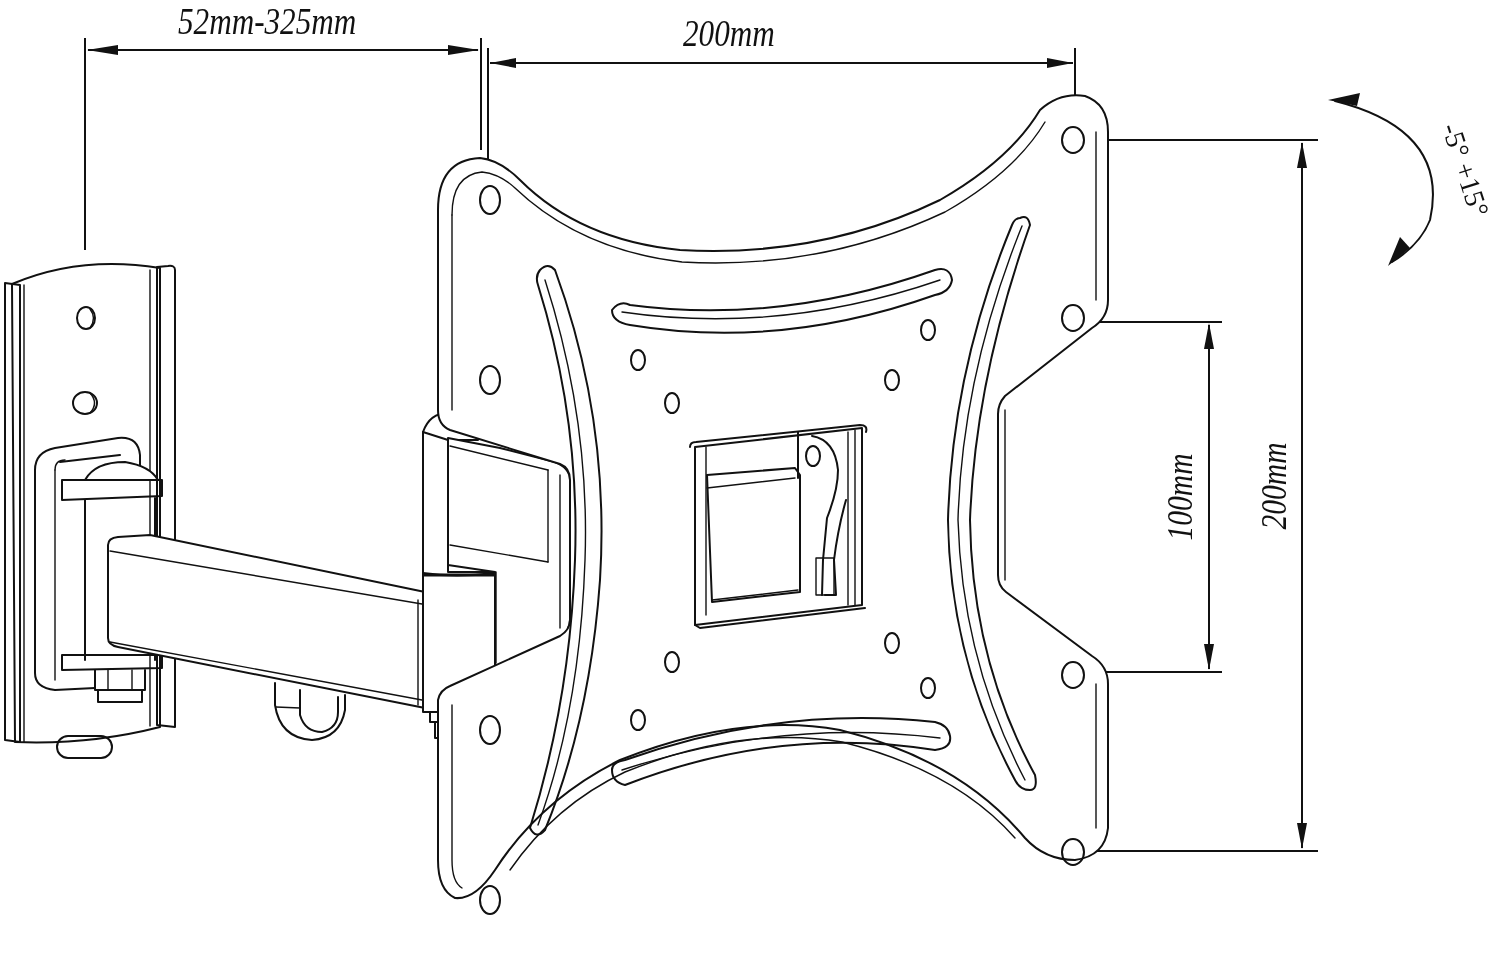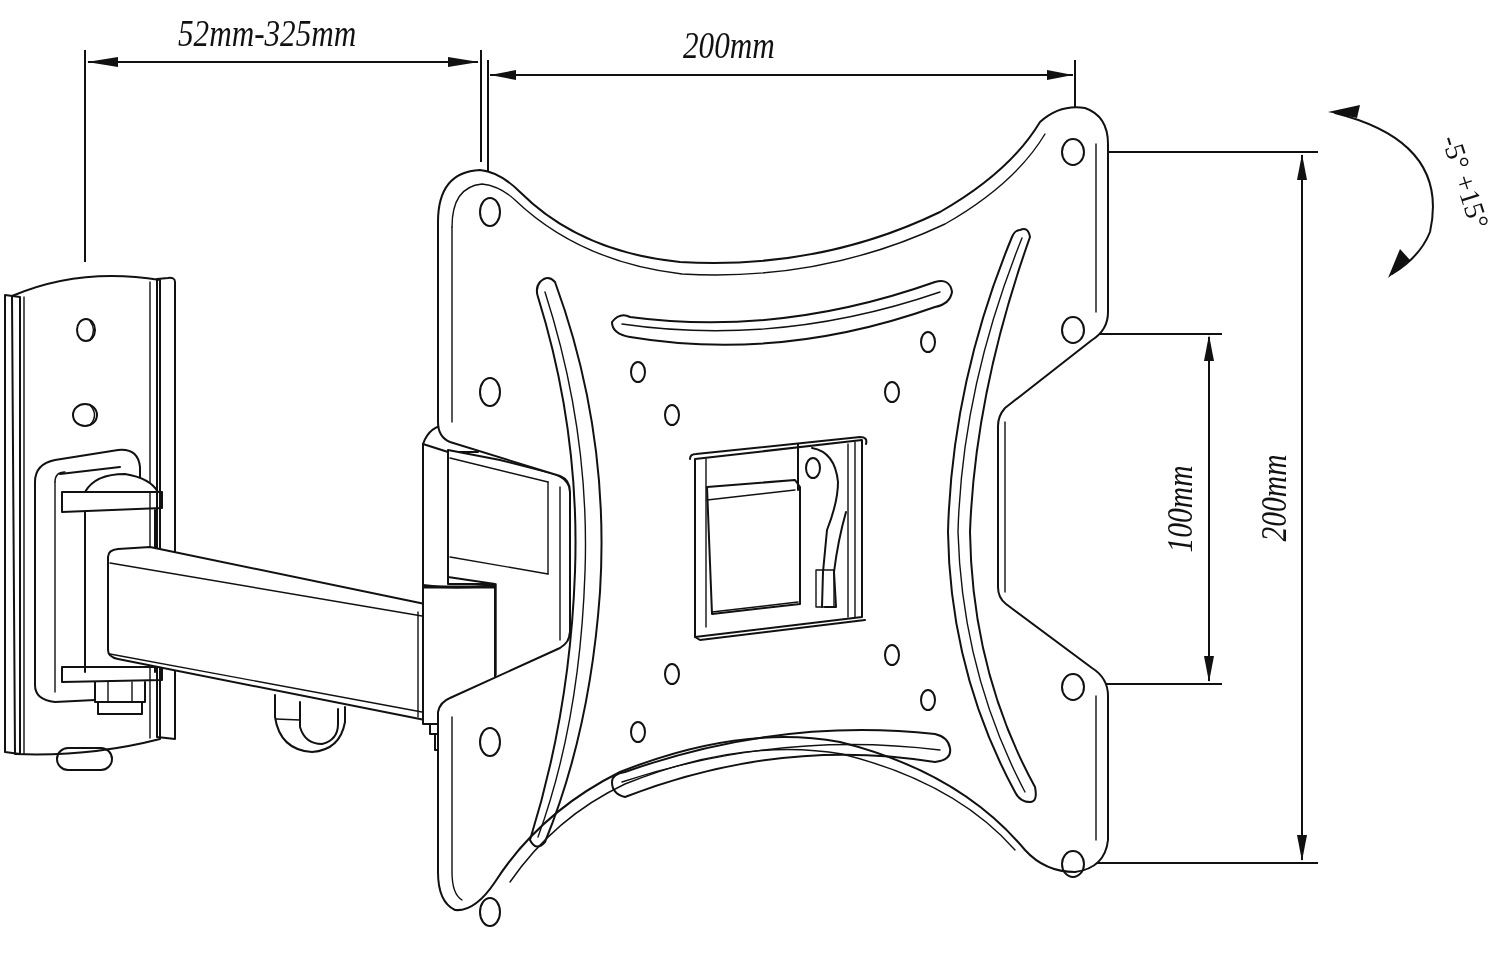--- a/index.html
+++ b/index.html
@@ -1,17 +1,17 @@
 <!DOCTYPE html>
 <html><head>
   <meta charset="utf-8">
   <style>
     html, body { margin: 0; padding: 0; background: #ffffff; }
     body { width: 1500px; height: 959px; position: relative; overflow: hidden; }
-    #stage { position: absolute; left: 0; top: 12px; width: 1500px; height: 920px; }
+    #stage { position: absolute; left: 0; top: 0; width: 1500px; height: 920px; }
     svg { display: block; }
     .ln { fill: none; stroke: #111111; stroke-width: 2; stroke-linejoin: round; stroke-linecap: round; }
     .thin { fill: none; stroke: #111111; stroke-width: 1.4; stroke-linejoin: round; stroke-linecap: round; }
     .fillw { fill: #ffffff; stroke: #111111; stroke-width: 2; stroke-linejoin: round; }
     .dim { fill: none; stroke: #111111; stroke-width: 2; }
     .arrow { fill: #111111; stroke: none; }
     .dimtext {
       position: absolute;
       font-family: "Liberation Serif", "DejaVu Serif", serif;
       font-style: italic;

